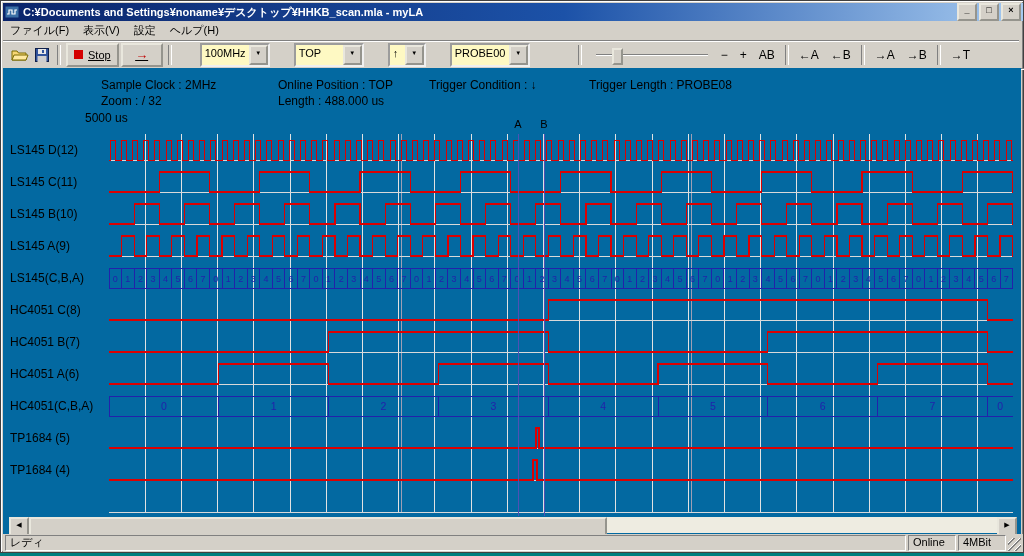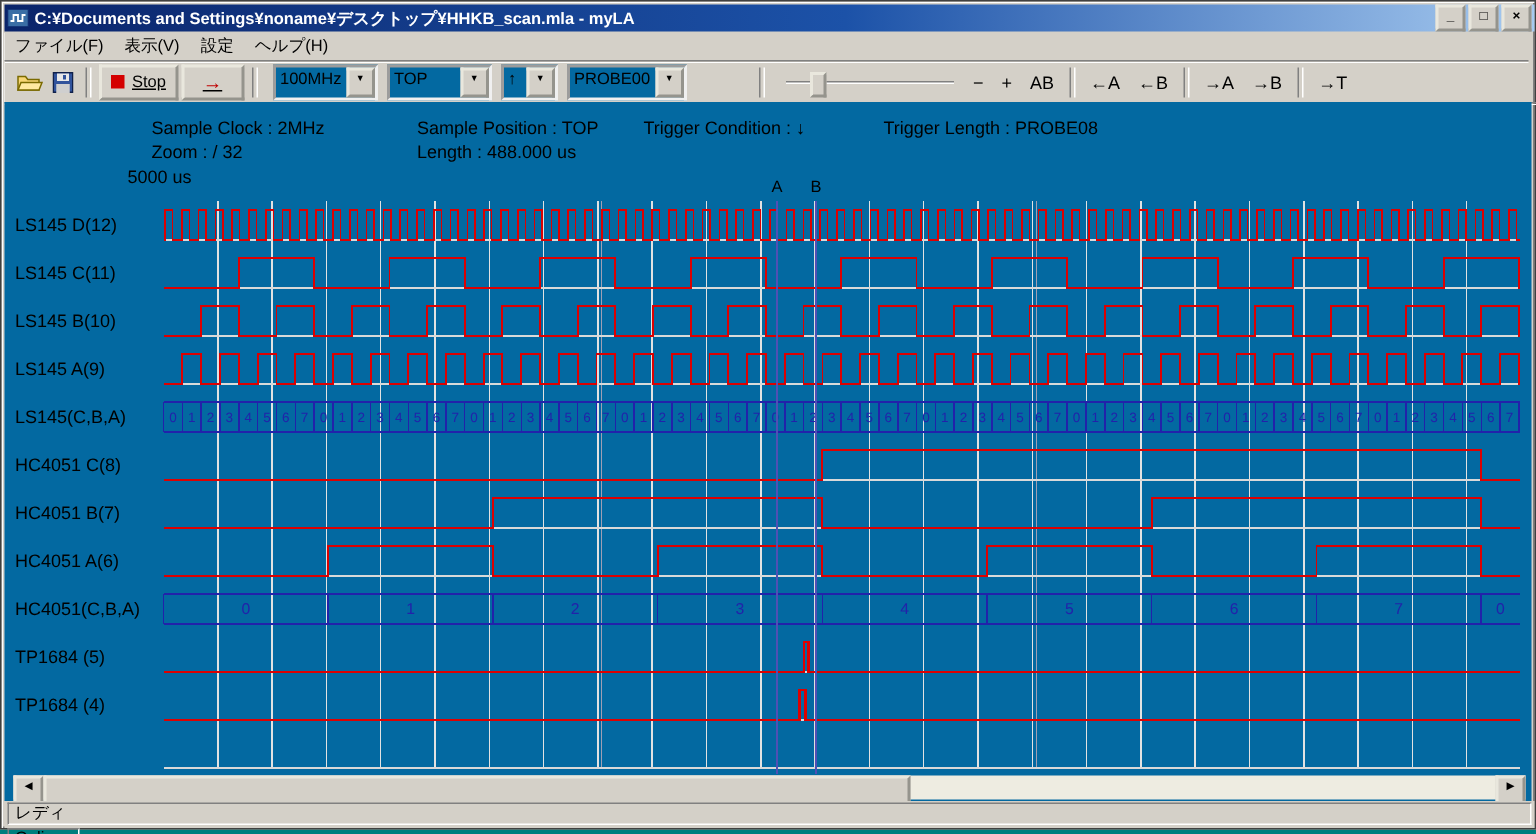--- a/index.html
+++ b/index.html
@@ -39,42 +39,42 @@
   }
   .tb-sep{width:2px;height:20px;border-left:1px solid #808080;border-right:1px solid #ffffff;margin:0 4px}
   .tb-icon{width:22px;height:22px;display:flex;align-items:center;justify-content:center}
   .tb-btn{
     background:#d4d0c8;border:2px outset #e9e7dd;height:20px;
     display:flex;align-items:center;justify-content:center;padding:0 6px;margin:0 1px;text-decoration:underline;
   }
   .tb-flat{border:1px solid transparent;background:none;height:20px;display:flex;align-items:center;justify-content:center;padding:0 4px;margin:0 1px;font-size:12px}
   .stop-square{width:9px;height:9px;background:#d40000;margin-right:5px}
   .run-arrow{color:#c00000;font-weight:bold;font-size:13px}
-  .combo{display:flex;height:20px;margin-left:6px;border:2px inset #f0f0f0;background:#0369a1}
+  .combo{display:flex;height:20px;margin-left:24px;border:2px inset #f0f0f0;background:#fef9c3}
   .combo .val{padding:1px 3px;font-size:11px;line-height:14px;white-space:nowrap;overflow:hidden}
   .combo .arr{width:15px;background:#d4d0c8;border:2px outset #e9e7dd;font-size:6px;line-height:12px;text-align:center;color:#000;margin-left:auto}
   .c-clock{width:66px}.c-trig{width:66px}.c-edge{width:34px}.c-probe{width:76px}
   .tb-slider{position:relative;width:112px;height:18px;margin-left:10px}
   .tb-slider .track{position:absolute;left:0;right:0;top:8px;height:1px;background:#808080;border-bottom:1px solid #fff}
   .tb-slider .handle{position:absolute;left:16px;top:2px;width:7px;height:13px;background:#d4d0c8;border:2px outset #e9e7dd}
   
   #client{position:absolute;top:67px;left:2px;width:1018px;height:466px;background:#0369a1;overflow:hidden}
   .info{position:absolute;font-size:12px;color:#000;white-space:nowrap}
   .ch-label{position:absolute;left:7px;font-size:12px;height:14px;color:#000;white-space:nowrap}
   #wave-svg{position:absolute;top:0;left:0;shape-rendering:crispEdges}
   #wave-svg text{font-family:"Liberation Sans",sans-serif;shape-rendering:auto}
   
   #hscroll{position:absolute;left:6px;top:449px;width:1008px;height:16px;background:#eeece1;display:flex}
   .sb-btn{width:16px;height:16px;background:#d4d0c8;border:2px outset #e9e7dd;font-size:7px;line-height:12px;text-align:center;color:#000;flex:0 0 16px}
   .sb-thumb{width:574px;height:16px;background:#d4d0c8;border:2px outset #e9e7dd;flex:0 0 574px}
   .sb-rest{flex:1}
   
   #statusbar{
     position:absolute;left:2px;top:533px;width:1016px;height:16px;
-    display:flex;gap:2px;padding:1px 2px;font-size:11px;align-items:stretch;background:#d4d0c8;flex-direction:column;
+    display:flex;gap:2px;padding:1px 2px;font-size:11px;align-items:stretch;background:#d4d0c8;
   }
   .panel{border:1px solid;border-color:#808080 #ffffff #ffffff #808080;padding:0 4px;line-height:13px;white-space:nowrap}
   .panel.grow{flex:1}
   #grip{width:13px;height:13px;align-self:flex-end;
     background:repeating-linear-gradient(135deg,transparent 0 3px,#ffffff 3px 4px,#808080 4px 5px)}
 </style>
 </head>
 <body>
 
 <div id="window">
@@ -150,21 +150,21 @@
     <div class="tb-flat">←B</div>
     <div class="tb-sep"></div>
     <div class="tb-flat">→A</div>
     <div class="tb-flat">→B</div>
     <div class="tb-sep"></div>
     <div class="tb-flat">→T</div>
   </div>
 
   <div id="client">
     <span class="info" style="left:98px;top:10px">Sample Clock : 2MHz</span>
-    <span class="info" style="left:275px;top:10px">Sample Position : TOP</span>
+    <span class="info" style="left:275px;top:10px">Online Position : TOP</span>
     <span class="info" style="left:426px;top:10px">Trigger Condition : ↓</span>
     <span class="info" style="left:586px;top:10px">Trigger Length : PROBE08</span>
     <span class="info" style="left:98px;top:26px">Zoom : /  32</span>
     <span class="info" style="left:275px;top:26px">Length : 488.000 us</span>
     <span class="info" style="left:82px;top:43px">5000 us</span>
 
     <svg id="wave-svg" width="1018" height="466">
         <line x1="142.2" y1="66" x2="142.2" y2="444" stroke="#e2e2e2"></line>
         <line x1="178.4" y1="66" x2="178.4" y2="444" stroke="#e2e2e2"></line>
         <line x1="214.6" y1="66" x2="214.6" y2="444" stroke="#e2e2e2"></line>

